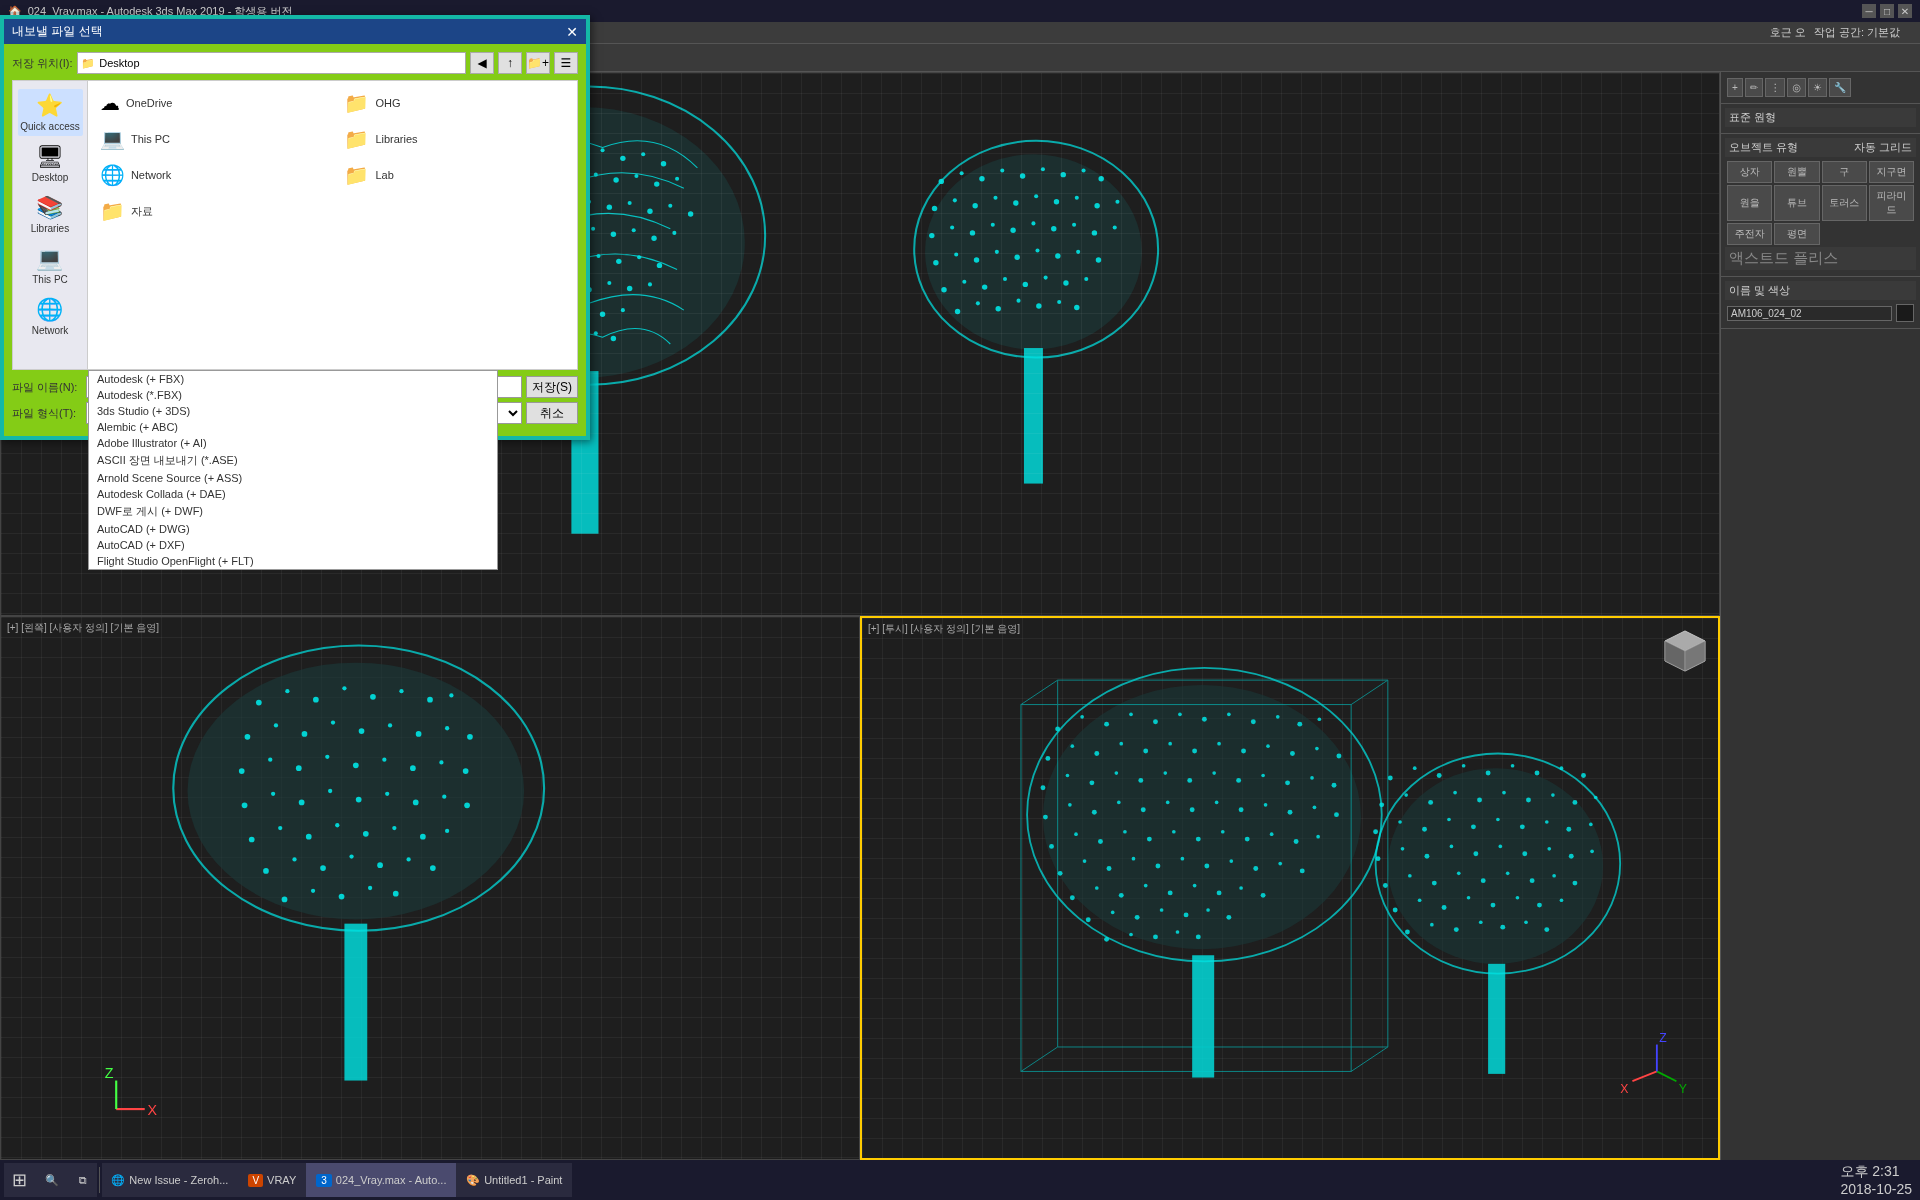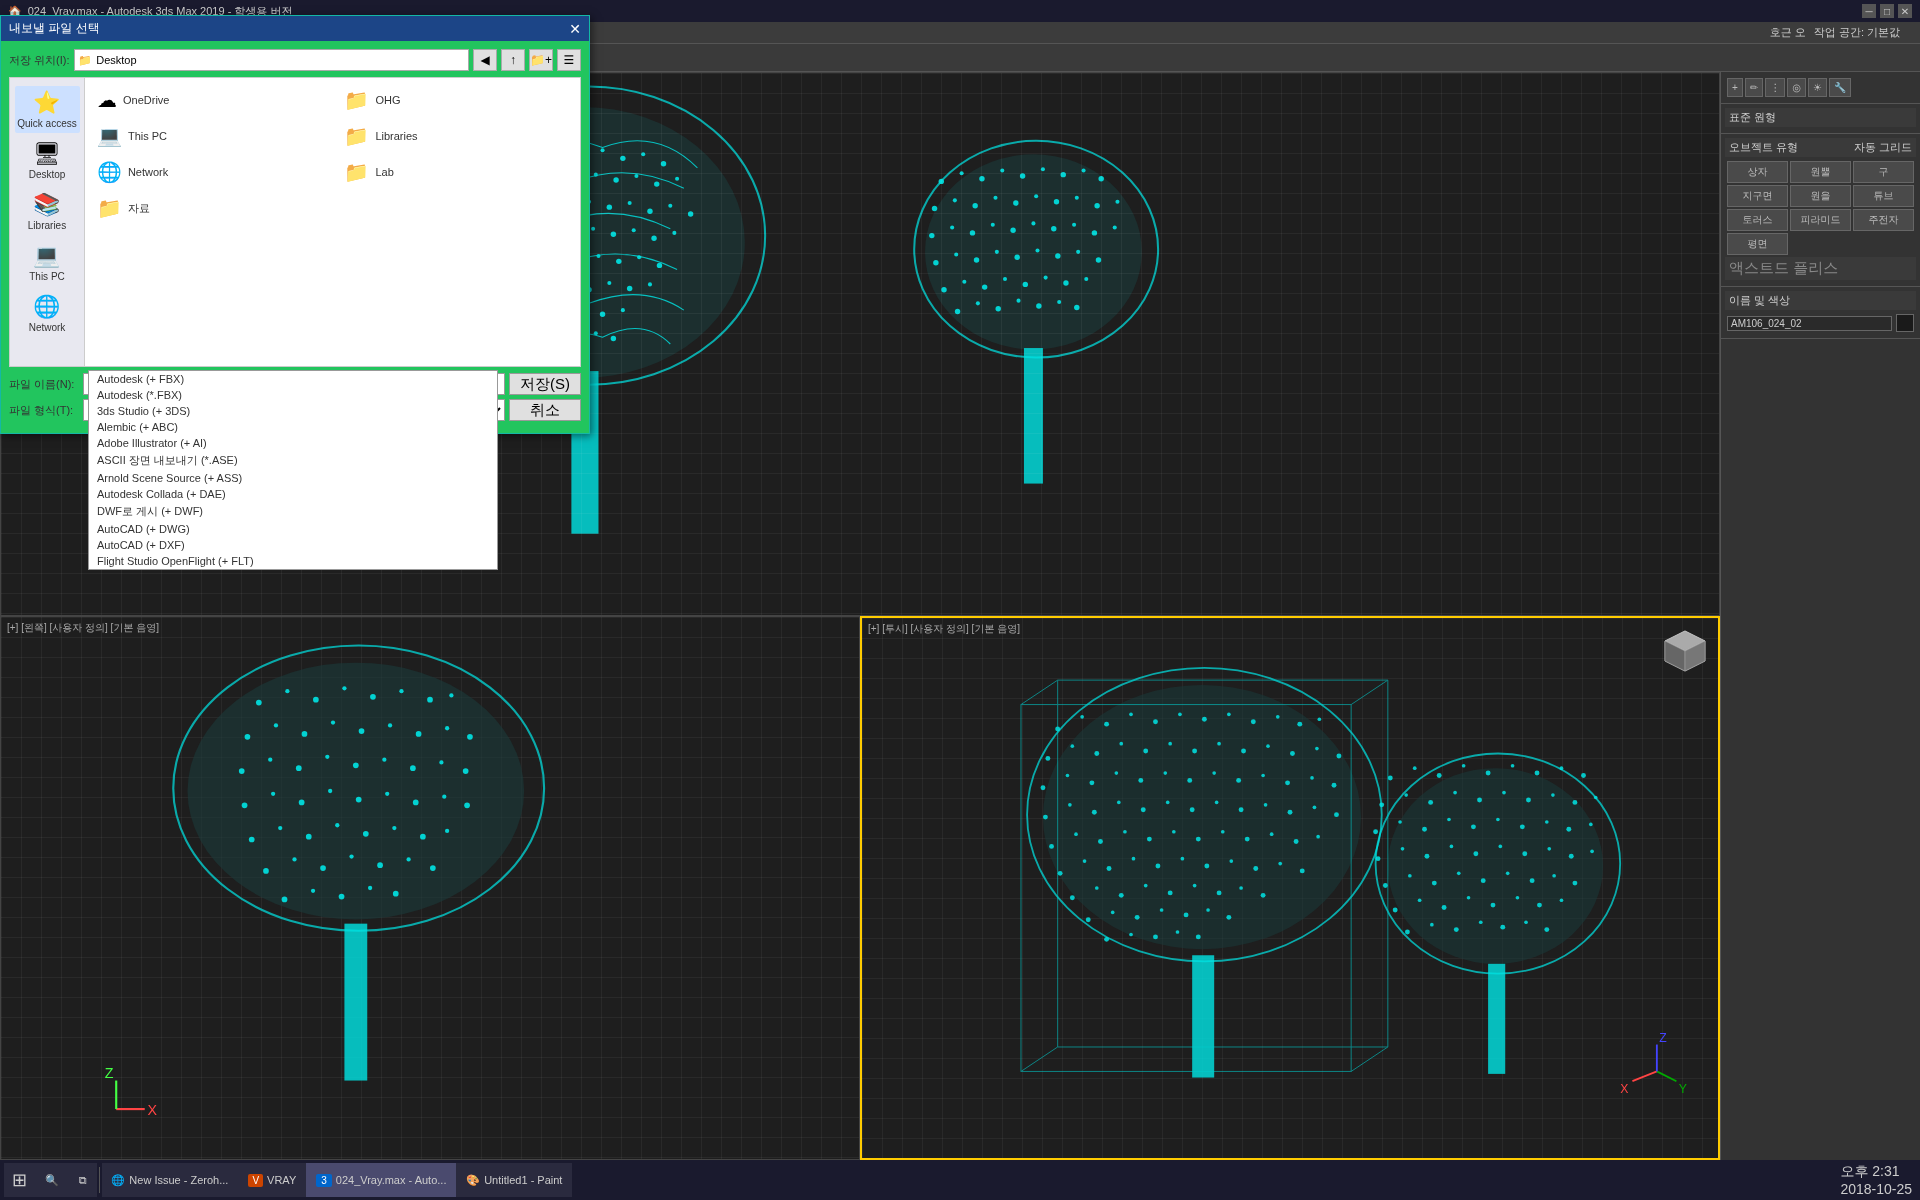--- a/index.html
+++ b/index.html
@@ -105,40 +105,40 @@
     #right-panel {
       width: 200px;
       background: #333;
       border-left: 1px solid #555;
       display: flex;
       flex-direction: column;
       overflow-y: auto;
     }
     .right-section { padding: 4px; border-bottom: 1px solid #555; }
     .right-section-title { font-size: 11px; color: #ccc; padding: 2px 4px; background: #3a3a3a; margin-bottom: 2px; }
-    .right-grid { display: grid; grid-template-columns: 1fr 1fr 1fr; gap: 2px; padding: 2px; }
+    .right-grid { display: grid; grid-template-columns: 1fr 1fr 1fr 1fr; gap: 2px; padding: 2px; }
     .right-btn { background: #4a4a4a; border: 1px solid #666; color: #bbb; font-size: 10px; padding: 3px 4px; cursor: pointer; text-align: center; }
     .right-input-row { display: flex; align-items: center; gap: 4px; padding: 2px; }
     .right-input { flex: 1; background: #2a2a2a; border: 1px solid #666; color: #ccc; font-size: 10px; padding: 1px 3px; }
 
     
     #dialog-overlay {
       position: fixed;
       top: 0; left: 0; right: 0; bottom: 0;
       z-index: 100;
       pointer-events: none;
     }
 
     
     #save-dialog {
       position: absolute;
       top: 15px; left: 0;
       width: 590px;
-      background: #22c55e;
-      border: 1px solid #14b8a6;
+      background: #84cc16;
+      border: 4px solid #14b8a6;
       box-shadow: 2px 2px 8px rgba(0,0,0,0.5);
       pointer-events: all;
       color: #000;
     }
     #dialog-title-bar {
       background: #1c4587;
       color: white;
       padding: 4px 8px;
       font-size: 12px;
       display: flex;
@@ -234,26 +234,26 @@
     .bottom-label { font-size: 11px; color: #333; min-width: 70px; }
     .bottom-select {
       flex: 1;
       height: 22px;
       border: 1px solid #999;
       background: white;
       font-size: 11px;
       padding: 0 2px;
     }
     .bottom-btn {
-      width: 72px;
+      width: 52px;
       height: 22px;
       background: #e0e0e0;
       border: 1px solid #999;
       cursor: pointer;
-      font-size: 15px;
+      font-size: 12px;
     }
 
     
     #format-dropdown {
       position: absolute;
       left: 88px;
       top: 370px;
       width: 410px;
       background: white;
       border: 1px solid #999;

